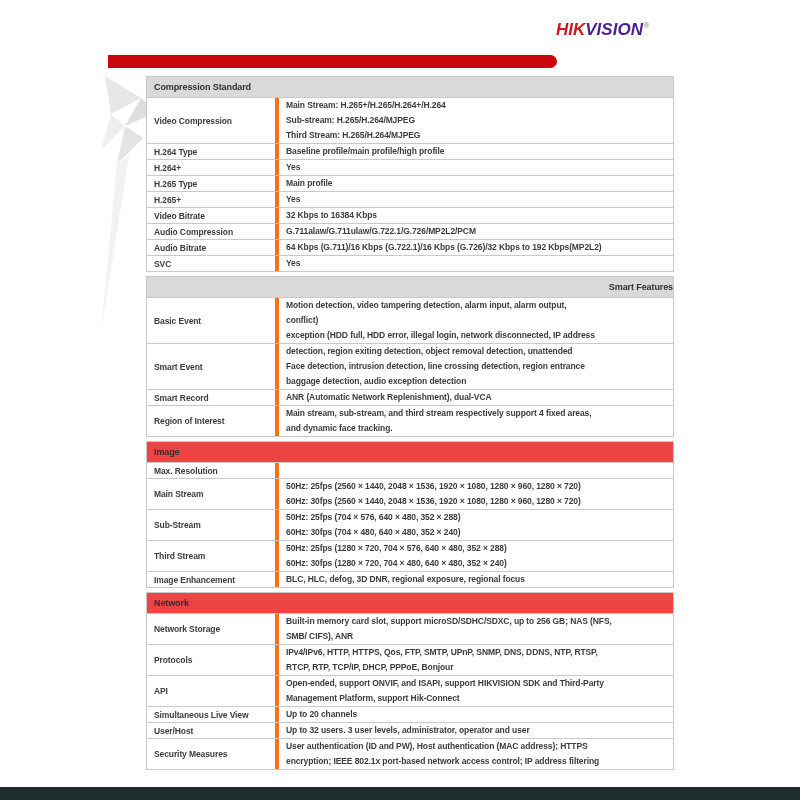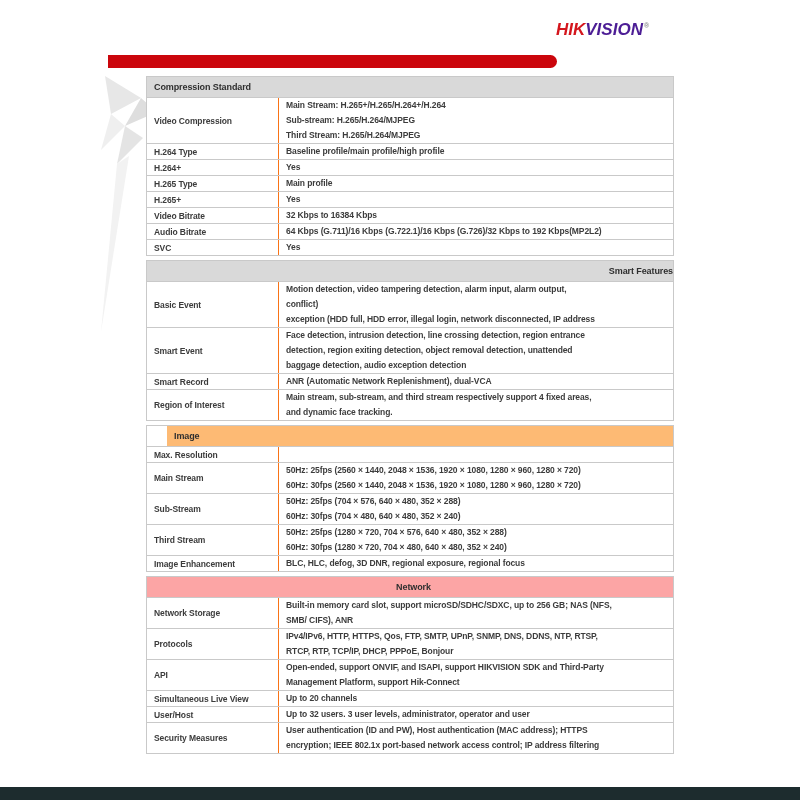--- a/index.html
+++ b/index.html
@@ -28,21 +28,21 @@
     color:#3c3c3c; font-size:8.5px; font-weight:bold; letter-spacing:-0.1px;
   }
   .spec-section { border:1px solid #c9c9c9; margin-bottom:4px; background:#ffffff; }
   .section-header {
     height:20px; line-height:20px; background:#d9d9d9; padding-left:7px;
     font-size:9px; color:#2f2f2f;
   }
   .spec-row { display:flex; border-top:1px solid #c9c9c9; min-height:15px; }
   .label-cell {
     flex:0 0 132px; width:132px; box-sizing:border-box;
-    border-right:1px solid #f97316; display:flex; align-items:center;
+    border-right:4px solid #f97316; display:flex; align-items:center;
     padding-left:7px;
   }
   .value-cell {
     flex:1; padding-left:7px; display:flex; flex-direction:column;
     justify-content:space-between; overflow:hidden;
   }
   .line { line-height:15px; white-space:nowrap; }
   .footer-bar {
     position:absolute; left:0; top:787px; width:800px; height:13px;
     background:#1d2c2e;
@@ -102,20 +102,26 @@
             <div class="line">Yes</div>
           </div>
         </div>
         <div class="spec-row">
           <div class="label-cell">Video Bitrate</div>
           <div class="value-cell">
             <div class="line">32 Kbps to 16384 Kbps</div>
           </div>
         </div>
         <div class="spec-row">
+          <div class="label-cell">Audio Compression</div>
+          <div class="value-cell">
+            <div class="line">G.711alaw/G.711ulaw/G.722.1/G.726/MP2L2/PCM</div>
+          </div>
+        </div>
+        <div class="spec-row">
           <div class="label-cell">Audio Bitrate</div>
           <div class="value-cell">
             <div class="line">64 Kbps (G.711)/16 Kbps (G.722.1)/16 Kbps (G.726)/32 Kbps to 192 Kbps(MP2L2)</div>
           </div>
         </div>
         <div class="spec-row">
           <div class="label-cell">SVC</div>
           <div class="value-cell">
             <div class="line">Yes</div>
           </div>
@@ -127,41 +133,41 @@
           <div class="label-cell">Basic Event</div>
           <div class="value-cell">
             <div class="line">Motion detection, video tampering detection, alarm input, alarm output,</div>
             <div class="line">conflict)</div>
             <div class="line">exception (HDD full, HDD error, illegal login, network disconnected, IP address</div>
           </div>
         </div>
         <div class="spec-row">
           <div class="label-cell">Smart Event</div>
           <div class="value-cell">
+            <div class="line">detection, region exiting detection, object removal detection, unattended</div>
             <div class="line">Face detection, intrusion detection, line crossing detection, region entrance</div>
-            <div class="line">detection, region exiting detection, object removal detection, unattended</div>
             <div class="line">baggage detection, audio exception detection</div>
           </div>
         </div>
         <div class="spec-row">
           <div class="label-cell">Smart Record</div>
           <div class="value-cell">
             <div class="line">ANR (Automatic Network Replenishment), dual-VCA</div>
           </div>
         </div>
         <div class="spec-row">
           <div class="label-cell">Region of Interest</div>
           <div class="value-cell">
             <div class="line">Main stream, sub-stream, and third stream respectively support 4 fixed areas,</div>
             <div class="line">and dynamic face tracking.</div>
           </div>
         </div>
       </div>
       <div class="spec-section" style="border-color: rgb(201, 201, 201);">
-        <div class="section-header" style="background: #fdba74; margin-left: 20px;">Image</div>
+        <div class="section-header" style="background: #ef4444;">Image</div>
         <div class="spec-row">
           <div class="label-cell">Max. Resolution</div>
         </div>
         <div class="spec-row">
           <div class="label-cell">Main Stream</div>
           <div class="value-cell">
             <div class="line">50Hz: 25fps (2560 × 1440, 2048 × 1536, 1920 × 1080, 1280 × 960, 1280 × 720)</div>
             <div class="line">60Hz: 30fps (2560 × 1440, 2048 × 1536, 1920 × 1080, 1280 × 960, 1280 × 720)</div>
           </div>
         </div>
@@ -180,21 +186,21 @@
           </div>
         </div>
         <div class="spec-row">
           <div class="label-cell">Image Enhancement</div>
           <div class="value-cell">
             <div class="line">BLC, HLC, defog, 3D DNR, regional exposure, regional focus</div>
           </div>
         </div>
       </div>
       <div class="spec-section" style="border-color: rgb(201, 201, 201);">
-        <div class="section-header" style="background: #fca5a5; text-align: center;">Network</div>
+        <div class="section-header" style="background: #ef4444;">Network</div>
         <div class="spec-row">
           <div class="label-cell">Network Storage</div>
           <div class="value-cell">
             <div class="line">Built-in memory card slot, support microSD/SDHC/SDXC, up to 256 GB; NAS (NFS,</div>
             <div class="line">SMB/ CIFS), ANR</div>
           </div>
         </div>
         <div class="spec-row">
           <div class="label-cell">Protocols</div>
           <div class="value-cell">

